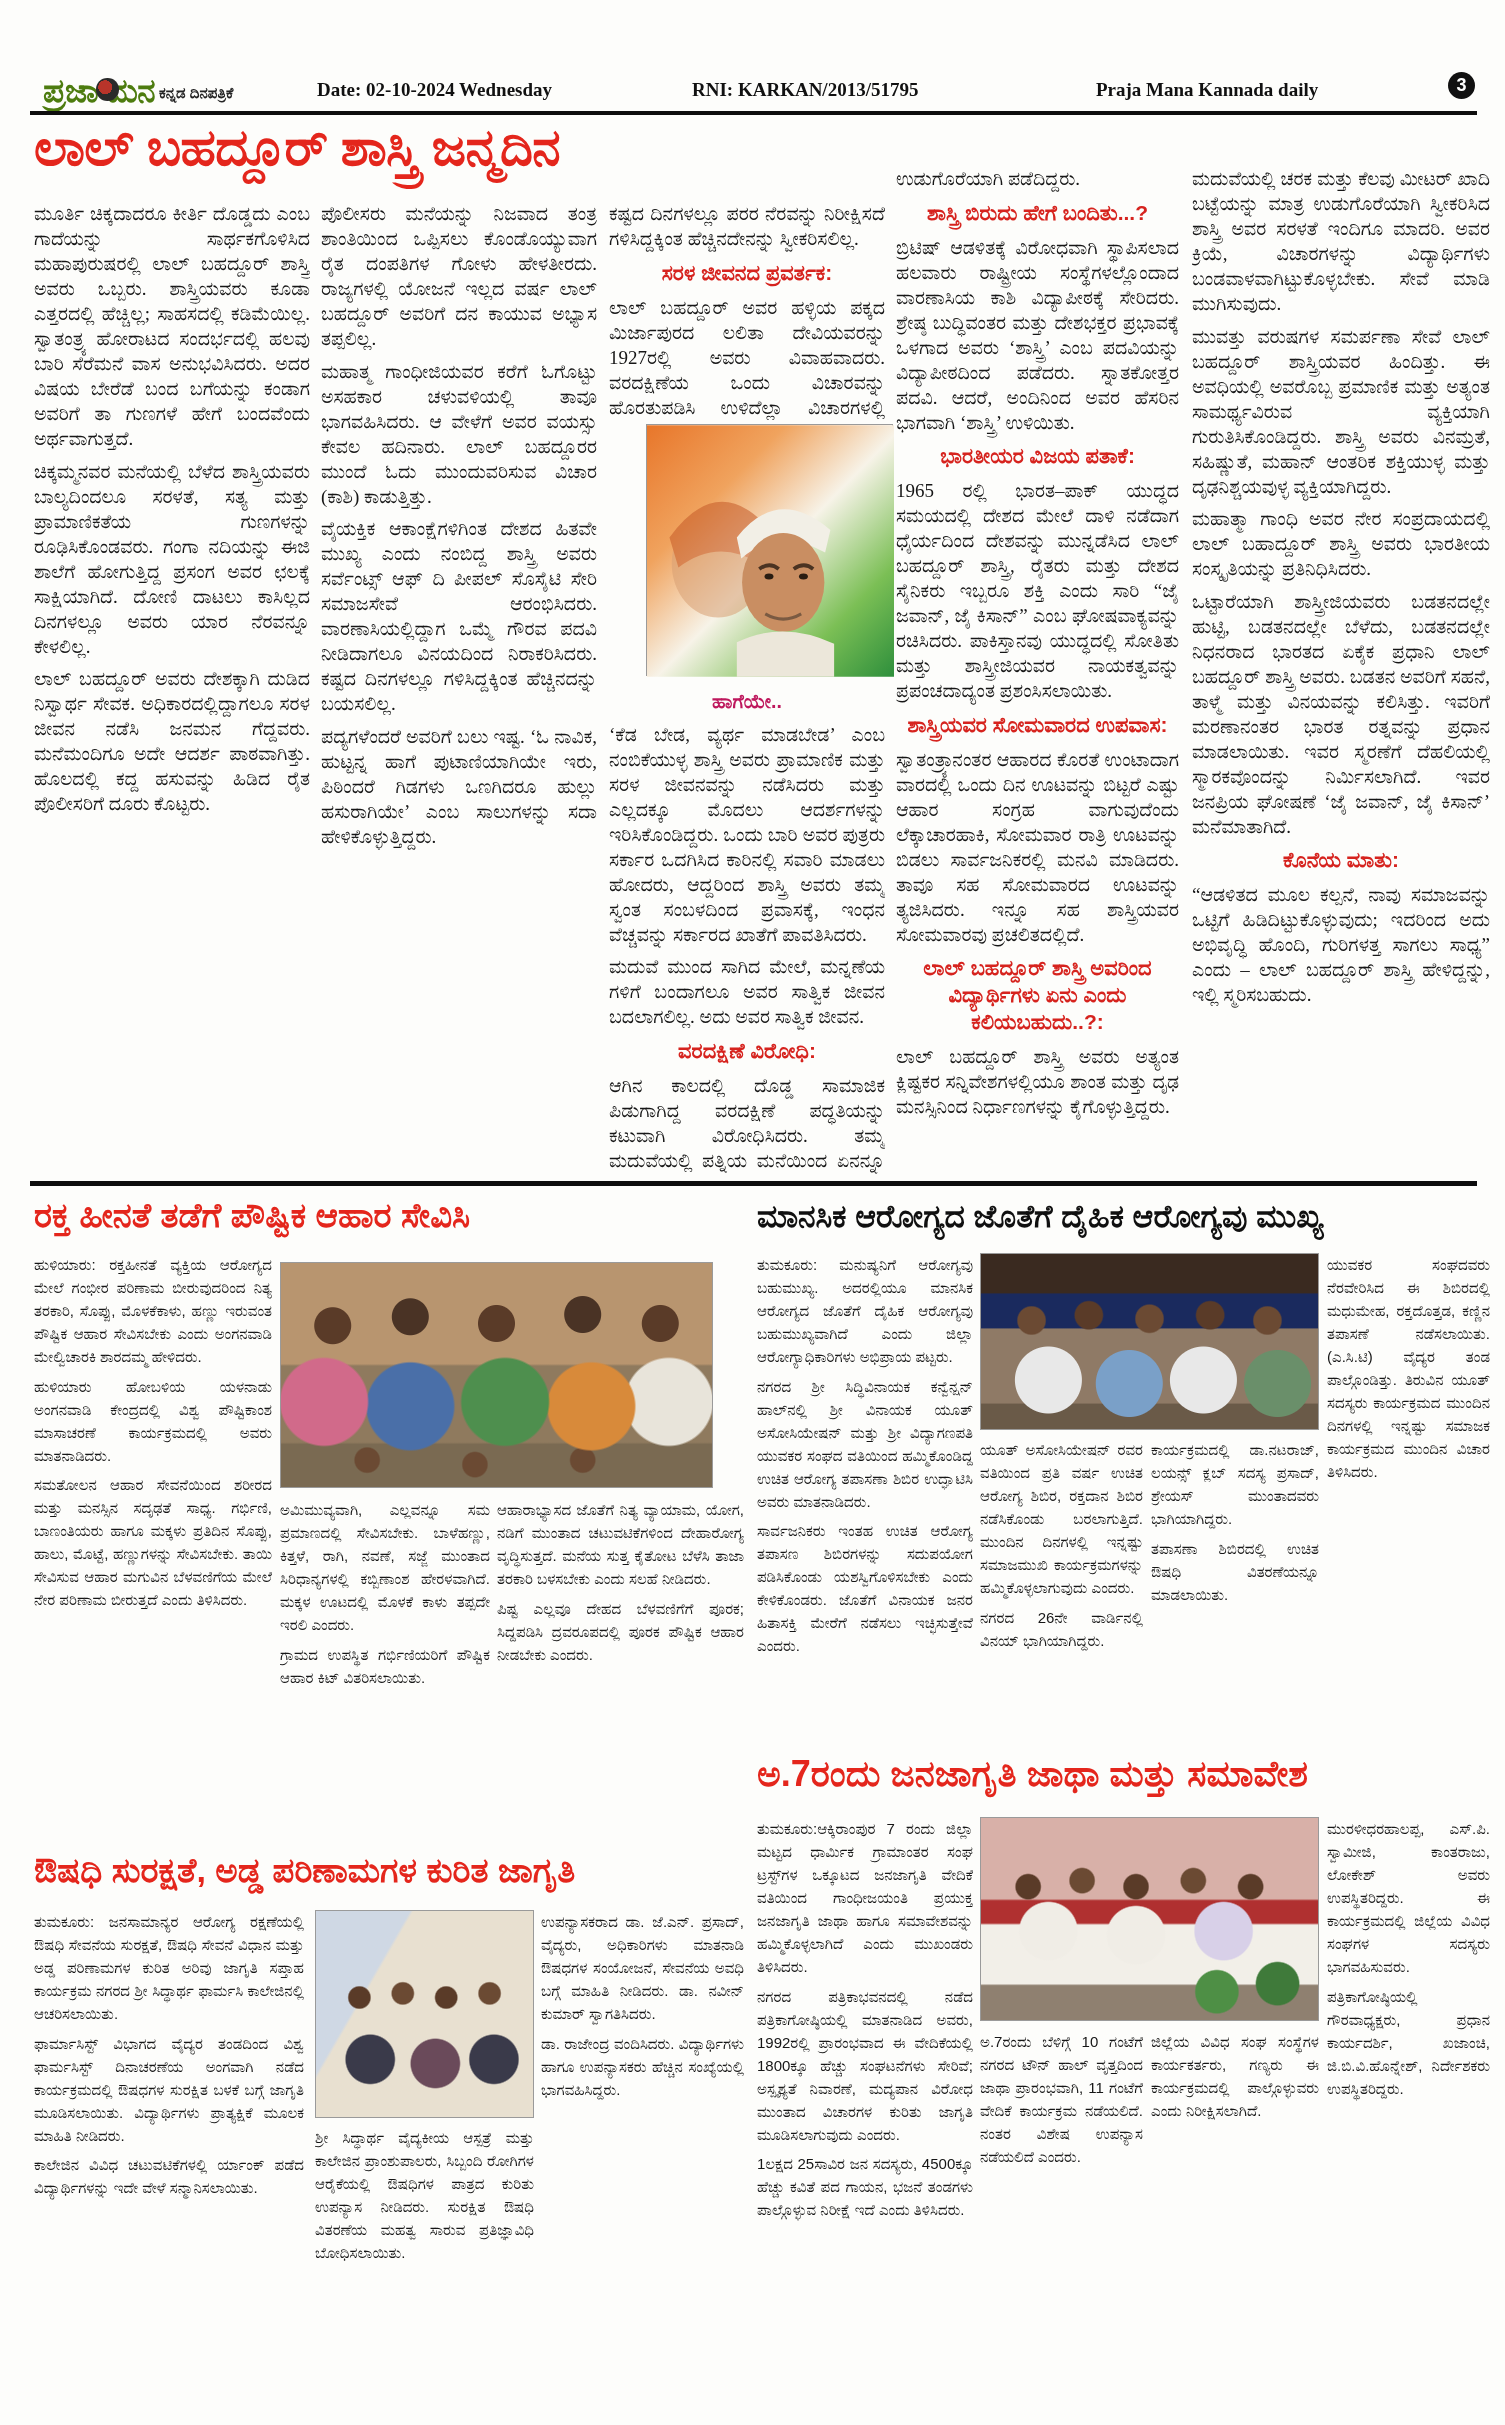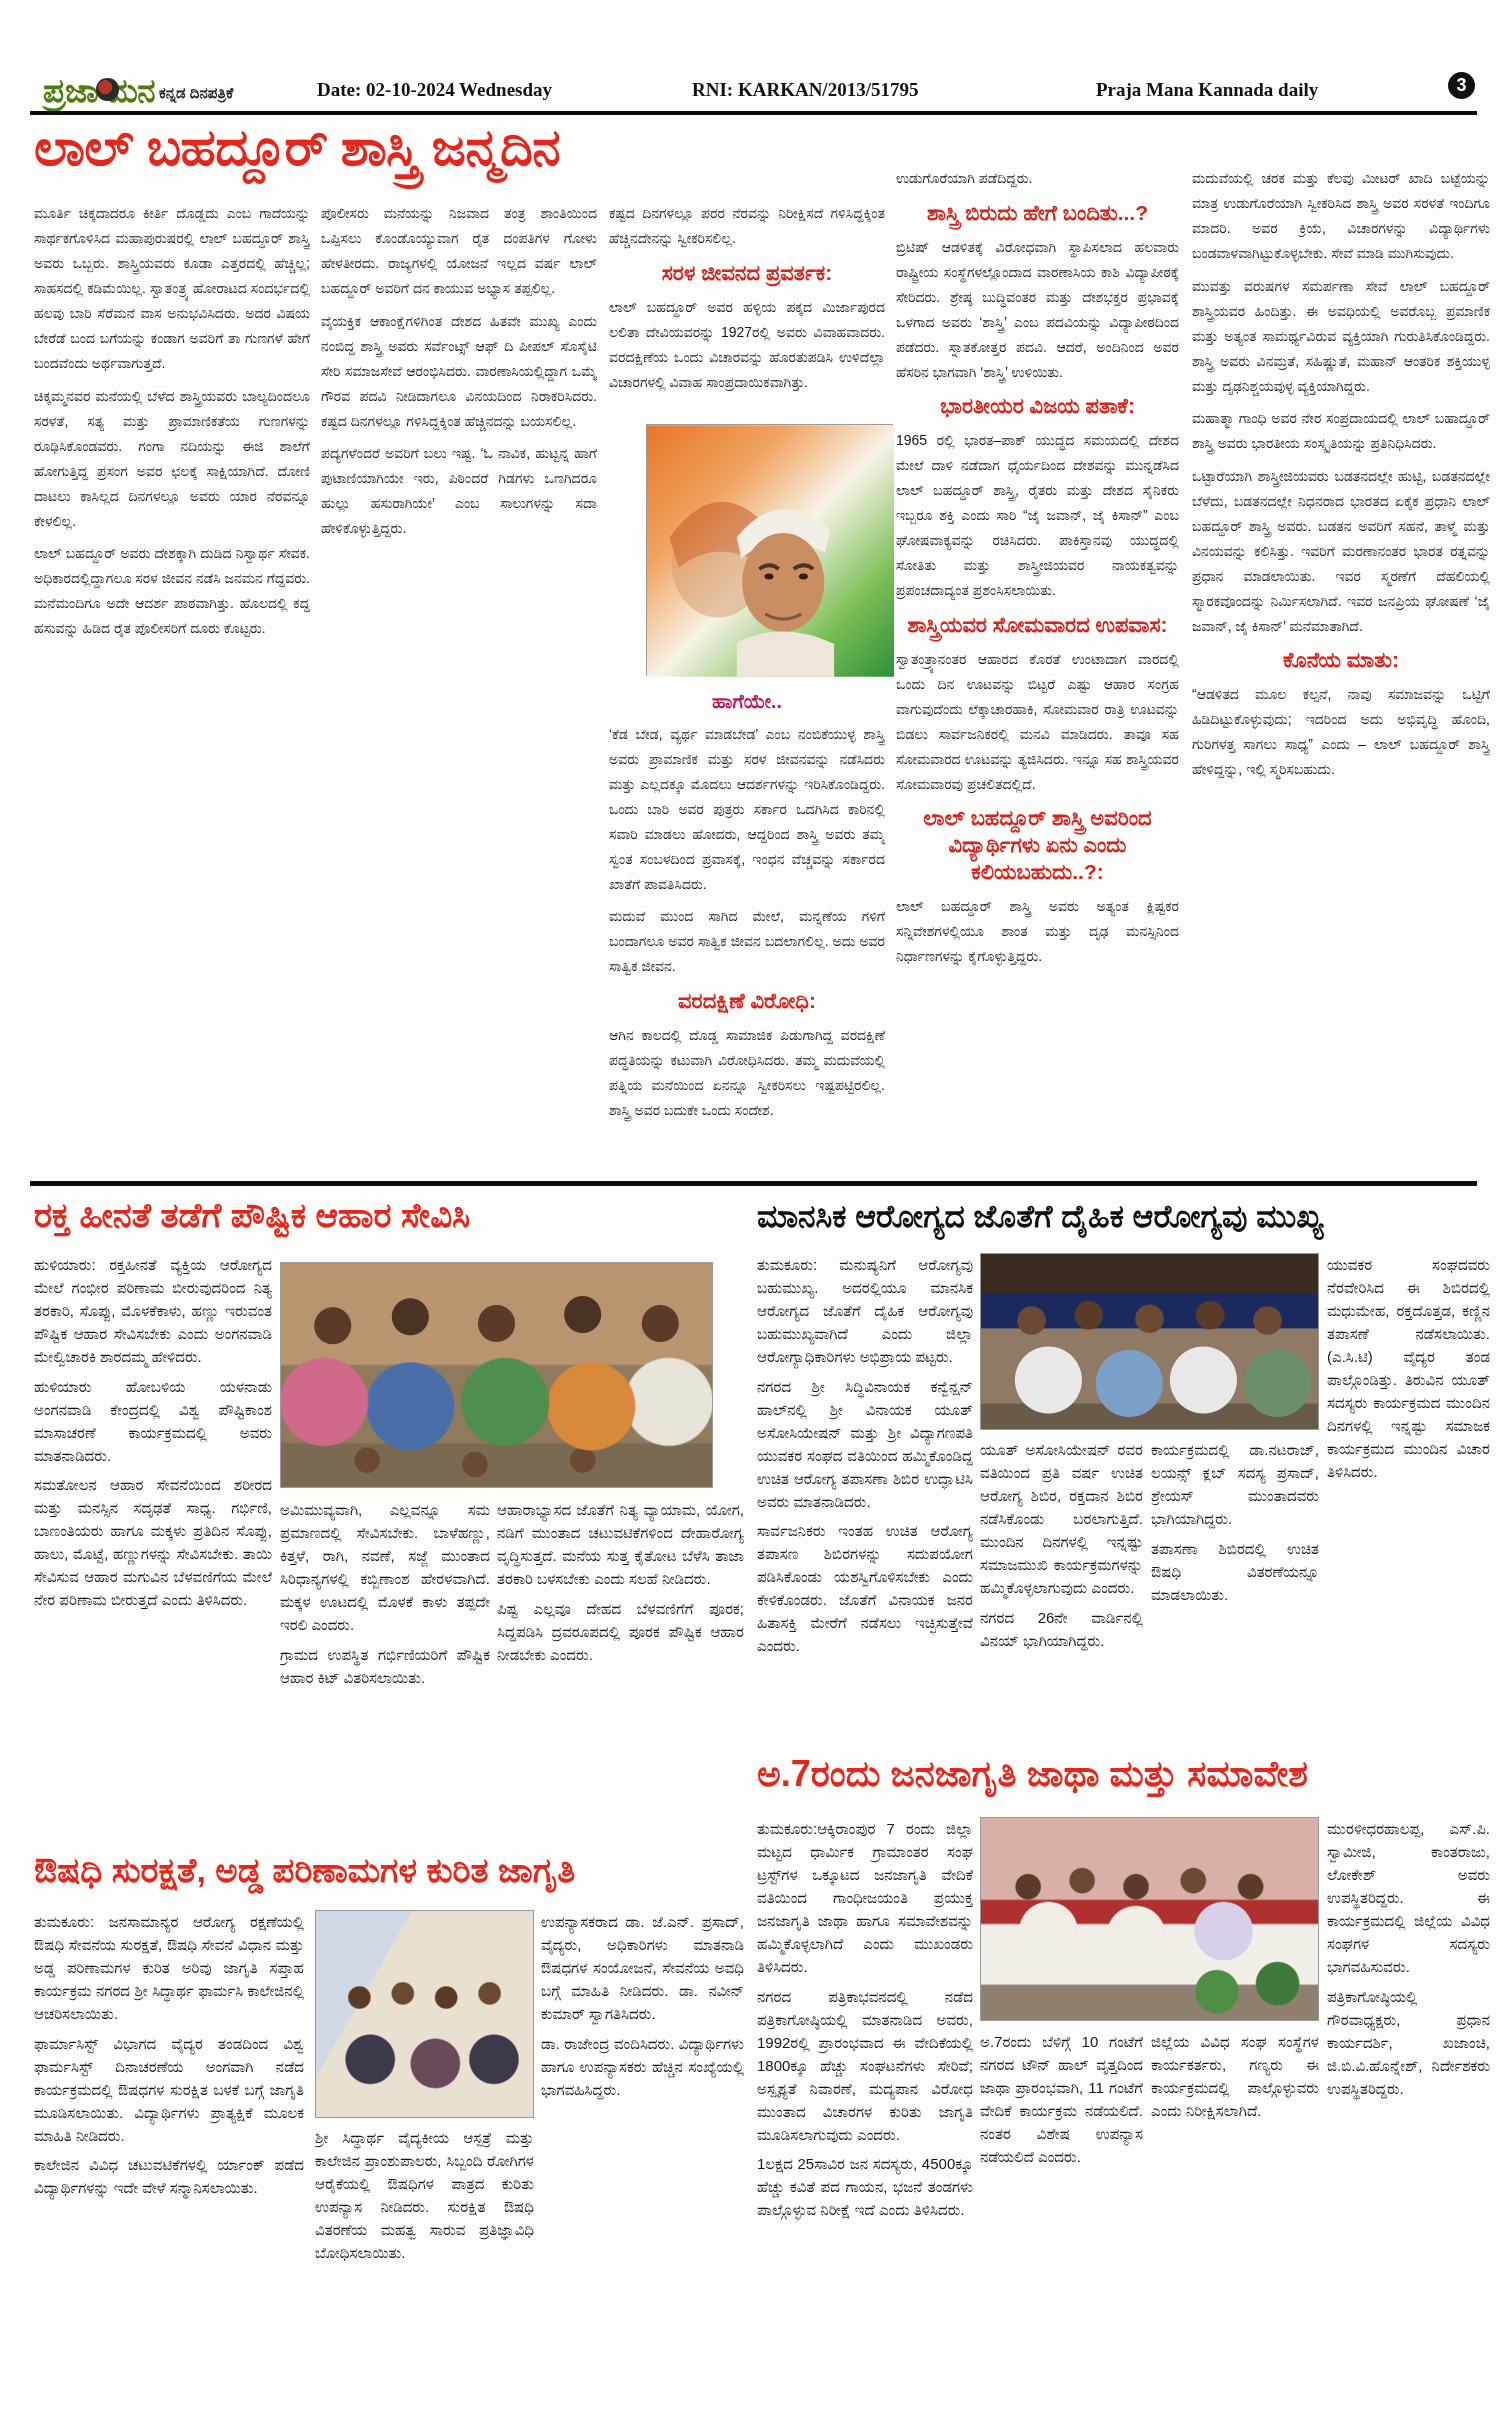--- a/index.html
+++ b/index.html
@@ -11,21 +11,21 @@
   .mast-meta{font-family:"Liberation Serif",serif;font-size:19px;font-weight:700;color:#111;}
   .mast-emblem{width:22.5px;height:22.5px;border-radius:50%;background:radial-gradient(circle at 40% 40%,#b8342a 0 35%,#2a2a2a 36% 100%);display:inline-block;}
   .page-circle{width:27px;height:27px;border-radius:50%;background:#111;color:#fff;font-size:18px;font-weight:700;display:flex;align-items:center;justify-content:center;}
   .rule{background:#0d0d0d;}
   
   .headline-main{font-size:51px;font-weight:800;color:#e4261c;white-space:nowrap;letter-spacing:-0.7px;}
   .headline-sec{font-weight:800;white-space:nowrap;}
   .red{color:#e4261c;} .black{color:#101010;}
   
   .col{overflow:hidden;text-align:justify;}
-  .a1 .blk.p{font-size:14px;line-height:25px;margin:0 0 7.5px 0;}
+  .a1 .blk.p{font-size:19px;line-height:25px;margin:0 0 7.5px 0;font-family:Liberation Serif, serif;}
   .a2 .blk.p{font-size:15px;line-height:23px;margin:0 0 6.7px 0;}
   .blk.h{color:#d6231e;font-weight:800;font-size:21px;line-height:27px;text-align:center;margin:7.5px 0 9px 0;}
   .blk.hb{color:#be185d;font-weight:800;font-size:19.5px;line-height:25.5px;text-align:center;margin:4.5px 0 7.5px 0;}
   .photo{border:0.7px solid #9a9a9a;box-sizing:border-box;}
   
   .ph2{background:
     radial-gradient(circle 19.5px at 12% 28%,#5a3b28 0 18px,transparent 19px),
     radial-gradient(circle 19.5px at 30% 24%,#4a3325 0 18px,transparent 19px),
     radial-gradient(circle 19.5px at 50% 27%,#5a3b28 0 18px,transparent 19px),
     radial-gradient(circle 19.5px at 70% 23%,#4a3325 0 18px,transparent 19px),
@@ -89,20 +89,21 @@
 <div>
   <div class="abs headline-main" style="left:34px;top:118px;">ಲಾಲ್ ಬಹದ್ದೂರ್ ಶಾಸ್ತ್ರಿ ಜನ್ಮದಿನ</div>
 
   <div class="abs col a1" style="left:34px;top:201px;width:276px;height:974px;">
       <div class="blk p">ಮೂರ್ತಿ ಚಿಕ್ಕದಾದರೂ ಕೀರ್ತಿ ದೊಡ್ಡದು ಎಂಬ ಗಾದೆಯನ್ನು ಸಾರ್ಥಕಗೊಳಿಸಿದ ಮಹಾಪುರುಷರಲ್ಲಿ ಲಾಲ್ ಬಹದ್ದೂರ್ ಶಾಸ್ತ್ರಿ ಅವರು ಒಬ್ಬರು. ಶಾಸ್ತ್ರಿಯವರು ಕೂಡಾ ಎತ್ತರದಲ್ಲಿ ಹೆಚ್ಚಿಲ್ಲ; ಸಾಹಸದಲ್ಲಿ ಕಡಿಮೆಯಿಲ್ಲ. ಸ್ವಾತಂತ್ರ್ಯ ಹೋರಾಟದ ಸಂದರ್ಭದಲ್ಲಿ ಹಲವು ಬಾರಿ ಸೆರೆಮನೆ ವಾಸ ಅನುಭವಿಸಿದರು. ಅದರ ವಿಷಯ ಬೇರೆಡೆ ಬಂದ ಬಗೆಯನ್ನು ಕಂಡಾಗ ಅವರಿಗೆ ತಾ ಗುಣಗಳೆ ಹೇಗೆ ಬಂದವೆಂದು ಅರ್ಥವಾಗುತ್ತದೆ.</div>
       <div class="blk p">ಚಿಕ್ಕಮ್ಮನವರ ಮನೆಯಲ್ಲಿ ಬೆಳೆದ ಶಾಸ್ತ್ರಿಯವರು ಬಾಲ್ಯದಿಂದಲೂ ಸರಳತೆ, ಸತ್ಯ ಮತ್ತು ಪ್ರಾಮಾಣಿಕತೆಯ ಗುಣಗಳನ್ನು ರೂಢಿಸಿಕೊಂಡವರು. ಗಂಗಾ ನದಿಯನ್ನು ಈಜಿ ಶಾಲೆಗೆ ಹೋಗುತ್ತಿದ್ದ ಪ್ರಸಂಗ ಅವರ ಛಲಕ್ಕೆ ಸಾಕ್ಷಿಯಾಗಿದೆ. ದೋಣಿ ದಾಟಲು ಕಾಸಿಲ್ಲದ ದಿನಗಳಲ್ಲೂ ಅವರು ಯಾರ ನೆರವನ್ನೂ ಕೇಳಲಿಲ್ಲ.</div>
       <div class="blk p">ಲಾಲ್ ಬಹದ್ದೂರ್ ಅವರು ದೇಶಕ್ಕಾಗಿ ದುಡಿದ ನಿಸ್ವಾರ್ಥ ಸೇವಕ. ಅಧಿಕಾರದಲ್ಲಿದ್ದಾಗಲೂ ಸರಳ ಜೀವನ ನಡೆಸಿ ಜನಮನ ಗೆದ್ದವರು. ಮನೆಮಂದಿಗೂ ಅದೇ ಆದರ್ಶ ಪಾಠವಾಗಿತ್ತು. ಹೊಲದಲ್ಲಿ ಕದ್ದ ಹಸುವನ್ನು ಹಿಡಿದ ರೈತ ಪೊಲೀಸರಿಗೆ ದೂರು ಕೊಟ್ಟರು.</div>
     </div>
   <div class="abs col a1" style="left:321px;top:201px;width:276px;height:974px;">
       <div class="blk p">ಪೊಲೀಸರು ಮನೆಯನ್ನು ನಿಜವಾದ ತಂತ್ರ ಶಾಂತಿಯಿಂದ ಒಪ್ಪಿಸಲು ಕೊಂಡೊಯ್ಯುವಾಗ ರೈತ ದಂಪತಿಗಳ ಗೋಳು ಹೇಳತೀರದು. ರಾಜ್ಯಗಳಲ್ಲಿ ಯೋಜನೆ ಇಲ್ಲದ ವರ್ಷ ಲಾಲ್ ಬಹದ್ದೂರ್ ಅವರಿಗೆ ದನ ಕಾಯುವ ಅಭ್ಯಾಸ ತಪ್ಪಲಿಲ್ಲ.</div>
+      <div class="blk p">ಮಹಾತ್ಮ ಗಾಂಧೀಜಿಯವರ ಕರೆಗೆ ಓಗೊಟ್ಟು ಅಸಹಕಾರ ಚಳುವಳಿಯಲ್ಲಿ ತಾವೂ ಭಾಗವಹಿಸಿದರು. ಆ ವೇಳೆಗೆ ಅವರ ವಯಸ್ಸು ಕೇವಲ ಹದಿನಾರು. ಲಾಲ್ ಬಹದ್ದೂರರ ಮುಂದೆ ಓದು ಮುಂದುವರಿಸುವ ವಿಚಾರ (ಕಾಶಿ) ಕಾಡುತ್ತಿತ್ತು.</div>
       <div class="blk p">ವೈಯಕ್ತಿಕ ಆಕಾಂಕ್ಷೆಗಳಿಗಿಂತ ದೇಶದ ಹಿತವೇ ಮುಖ್ಯ ಎಂದು ನಂಬಿದ್ದ ಶಾಸ್ತ್ರಿ ಅವರು ಸರ್ವೆಂಟ್ಸ್ ಆಫ್ ದಿ ಪೀಪಲ್ ಸೊಸೈಟಿ ಸೇರಿ ಸಮಾಜಸೇವೆ ಆರಂಭಿಸಿದರು. ವಾರಣಾಸಿಯಲ್ಲಿದ್ದಾಗ ಒಮ್ಮೆ ಗೌರವ ಪದವಿ ನೀಡಿದಾಗಲೂ ವಿನಯದಿಂದ ನಿರಾಕರಿಸಿದರು. ಕಷ್ಟದ ದಿನಗಳಲ್ಲೂ ಗಳಿಸಿದ್ದಕ್ಕಿಂತ ಹೆಚ್ಚಿನದನ್ನು ಬಯಸಲಿಲ್ಲ.</div>
       <div class="blk p">ಪದ್ಯಗಳೆಂದರೆ ಅವರಿಗೆ ಬಲು ಇಷ್ಟ. ‘ಓ ನಾವಿಕ, ಹುಟ್ಟನ್ನ ಹಾಗೆ ಪುಟಾಣಿಯಾಗಿಯೇ ಇರು, ಪಿಠಿಂದರೆ ಗಿಡಗಳು ಒಣಗಿದರೂ ಹುಲ್ಲು ಹಸುರಾಗಿಯೇ’ ಎಂಬ ಸಾಲುಗಳನ್ನು ಸದಾ ಹೇಳಿಕೊಳ್ಳುತ್ತಿದ್ದರು.</div>
     </div>
   <div class="abs col a1" style="left:609px;top:201px;width:276px;height:222px;">
       <div class="blk p">ಕಷ್ಟದ ದಿನಗಳಲ್ಲೂ ಪರರ ನೆರವನ್ನು ನಿರೀಕ್ಷಿಸದೆ ಗಳಿಸಿದ್ದಕ್ಕಿಂತ ಹೆಚ್ಚಿನದೇನನ್ನು ಸ್ವೀಕರಿಸಲಿಲ್ಲ.</div>
       <div class="blk h">ಸರಳ ಜೀವನದ ಪ್ರವರ್ತಕ:</div>
       <div class="blk p">ಲಾಲ್ ಬಹದ್ದೂರ್ ಅವರ ಹಳ್ಳಿಯ ಪಕ್ಕದ ಮಿರ್ಜಾಪುರದ ಲಲಿತಾ ದೇವಿಯವರನ್ನು 1927ರಲ್ಲಿ ಅವರು ವಿವಾಹವಾದರು. ವರದಕ್ಷಿಣೆಯ ಒಂದು ವಿಚಾರವನ್ನು ಹೊರತುಪಡಿಸಿ ಉಳಿದೆಲ್ಲಾ ವಿಚಾರಗಳಲ್ಲಿ ವಿವಾಹ ಸಾಂಪ್ರದಾಯಿಕವಾಗಿತ್ತು.</div>
     </div>
 
   <div class="abs photo" style="left:646px;top:424px;width:247px;height:252px;">

